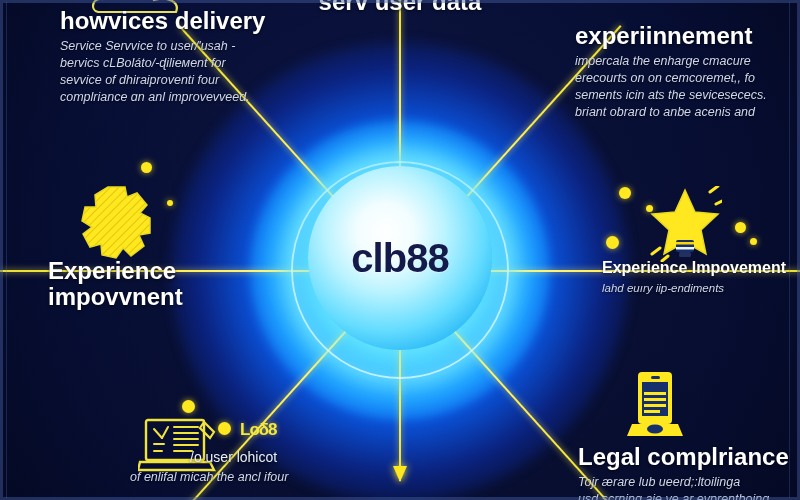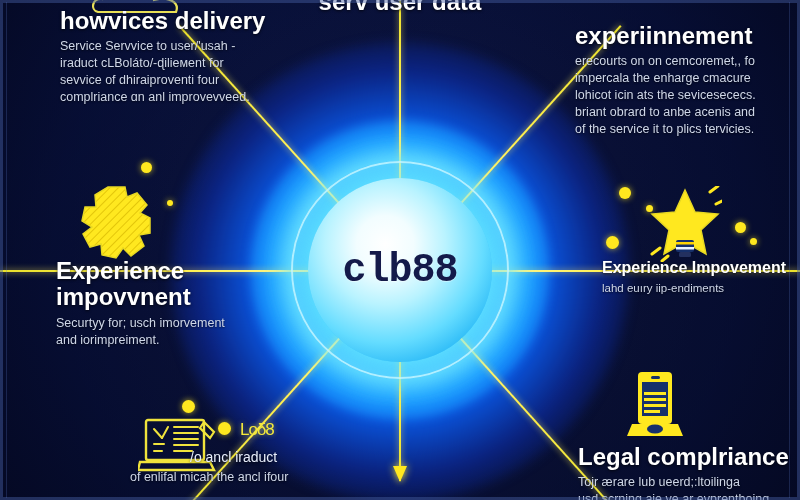--- a/index.html
+++ b/index.html
@@ -29,52 +29,52 @@
     filter:blur(5px);z-index:6;
   }
   .orb-ring{
     position:absolute;left:50%;top:270px;transform:translate(-50%,-50%);
     width:214px;height:214px;border-radius:50%;
     border:2px solid rgba(215,250,255,.9);
     box-shadow:0 0 24px 6px rgba(120,235,255,.75), inset 0 0 18px rgba(140,240,255,.6);
     z-index:9;
   }
   .orb{
-    position:absolute;left:50%;top:270px;transform:translate(-50%,-50%);
+    position:absolute;left:50%;top:258px;transform:translate(-50%,-50%);
     width:184px;height:184px;border-radius:50%;
     background:radial-gradient(circle at 42% 36%, #ffffff 0%, #f2fdff 18%, #b9f3ff 38%, #64dcff 62%, #21b4f5 82%, #1a9be6 100%);
     box-shadow:0 0 34px 10px rgba(110,230,255,.7);
-    z-index:10;display:flex;align-items:center;justify-content:center;font-family:Liberation Mono, monospace;
+    z-index:10;display:flex;align-items:center;justify-content:center;
   }
   .orb-label{
     font-size:40px;font-weight:bold;color:#141a4a;letter-spacing:-1px;
     text-shadow:0 1px 0 rgba(255,255,255,.4);
   }
 
   
   .ray{position:absolute;left:50%;top:270px;transform-origin:0 50%;height:2px;z-index:7;
        background:linear-gradient(90deg, rgba(255,255,130,.0) 0%, #fff89a 18%, #ffef4d 55%, #e9e02c 100%);
        box-shadow:0 0 6px rgba(255,240,90,.8);}
 
   .arrow-down{position:absolute;left:50%;top:466px;transform:translateX(-50%);
        width:0;height:0;border-left:7px solid transparent;border-right:7px solid transparent;
        border-top:16px solid #ffe81f;filter:drop-shadow(0 0 4px rgba(255,235,40,.9));z-index:8;}
 
   
   .block{position:absolute;z-index:20;}
   .blk-title{font-size:24px;font-weight:bold;color:#ffffff;line-height:1.1;margin:0 0 4px 0;
        text-shadow:0 1px 3px rgba(0,0,0,.7);}
   .blk-body{font-size:12.5px;line-height:1.35;color:#cfd7e8;margin:0;text-shadow:0 1px 2px rgba(0,0,0,.6);}
-  .blk-body span{display:block;}
+  .blk-body span{display:block;font-style:italic;}
 
   
   .icon{position:absolute;z-index:18;}
   .dot{position:absolute;border-radius:50%;background:#ffe81f;z-index:18;
        box-shadow:0 0 6px rgba(255,232,31,.7);}
-  .yellow-scribble{position:absolute;z-index:19;color:#f4e93c;font-weight:normal;font-size:17px;
+  .yellow-scribble{position:absolute;z-index:19;color:#f4e93c;font-weight:bold;font-size:17px;
        text-shadow:0 0 5px rgba(240,232,60,.55);letter-spacing:-1px;}
 </style>
 </head>
 <body>
 
 <div id="stage">
 
   <div class="glow-halo"></div>
   <div class="glow-halo2"></div>
 
@@ -98,55 +98,50 @@
   </div>
 
   <svg class="icon" style="left:88px;top:-14px;" width="100" height="32" viewBox="0 0 100 32">
     <path d="M10 26 C2 24 4 12 14 13 C16 3 32 1 38 9 C50 2 64 6 66 14 C80 10 92 16 88 26 Z" fill="none" stroke="#e8df55" stroke-width="2.2"></path>
   </svg>
 
   <div class="block" style="left:60px;top:8px;width:215px;">
     <div class="blk-title">howvices delivery</div>
     <div class="blk-body">
       <span>Service Servvice to user/'usah -</span>
-      <span>iraduct cLBoláto/-ɖilieмent for</span>
+      <span>bervics cLBoláto/-ɖilieмent for</span>
       <span>sevvice of dhiraiproventi four</span>
       <span>complriance ɑn anl improvevveed.</span>
     </div>
   </div>
 
   <div class="block" style="left:575px;top:23px;width:220px;">
     <div class="blk-title">experiinnement</div>
     <div class="blk-body">
+      <span>impercala the enharge cmacure</span>
       <span>erecourts on on cemcoremet,, fo</span>
-      <span>impercala the enharge cmacure</span>
-      <span>lohicot icin ats the sevicesececs.</span>
+      <span>sements icin ats the sevicesececs.</span>
       <span>briant obrard to anbe acenis and</span>
-      <span>of the service it to plics tervicies.</span>
     </div>
   </div>
 
   <svg class="icon" style="left:78px;top:185px;" width="78" height="76" viewBox="0 0 78 76">
     <defs>
       <pattern id="hatch" width="6" height="6" patternUnits="userSpaceOnUse" patternTransform="rotate(45)">
         <rect width="6" height="6" fill="#ffe81f"></rect>
         <line x1="0" y1="0" x2="0" y2="6" stroke="#d8b800" stroke-width="1.4"></line>
       </pattern>
     </defs>
     <path d="M30 2 L47 2 L49 12 L59 8 L69 20 L62 28 L72 33 L72 48 L61 50 L66 61 L53 71 L45 63 L38 73 L24 70 L23 59 L12 62 L5 49 L14 42 L4 36 L7 22 L18 22 L17 10 Z" fill="url(#hatch)" stroke="#e8d822" stroke-width="1.5"></path>
   </svg>
   <div class="dot" style="left:141px;top:162px;width:11px;height:11px;"></div>
   <div class="dot" style="left:167px;top:200px;width:6px;height:6px;"></div>
 
-  <div class="block" style="left:48px;top:258px;width:230px;margin-left:8px;">
+  <div class="block" style="left:48px;top:258px;width:230px;">
     <div class="blk-title">Experience impovvnent</div>
-    <div class="blk-body">
-      <span>Securtyy for; usch imorvement</span>
-      <span>and iorimpreiment.</span>
-    </div>
   </div>
 
   <svg class="icon" style="left:648px;top:186px;" width="74" height="76" viewBox="0 0 74 76">
     <path d="M37 4 L47 26 L70 28 L53 44 L58 68 L37 56 L16 68 L21 44 L4 28 L27 26 Z" fill="#ffe81f" stroke="#e8d822" stroke-width="1.5"></path>
     <rect x="28" y="54" width="18" height="12" rx="2" fill="#16306b"></rect>
     <rect x="28" y="56" width="18" height="2.5" fill="#ffd400"></rect>
     <rect x="28" y="61" width="18" height="2.5" fill="#e9f4ff"></rect>
     <rect x="31" y="66" width="12" height="5" rx="1.5" fill="#23305f"></rect>
     <g stroke="#ffe81f" stroke-width="3" stroke-linecap="round">
       <line x1="62" y1="6" x2="70" y2="0"></line>
@@ -182,21 +177,21 @@
       <line x1="36" y1="33" x2="54" y2="33"></line>
     </g>
     <path d="M2 44 L72 44 L76 52 L0 52 Z" fill="none" stroke="#f0e33c" stroke-width="2.4"></path>
     <path d="M66 4 L76 14 L72 20 L62 10 Z" fill="none" stroke="#f0e33c" stroke-width="2.2"></path>
   </svg>
   <div class="dot" style="left:182px;top:400px;width:13px;height:13px;"></div>
   <div class="dot" style="left:218px;top:422px;width:13px;height:13px;"></div>
   <div class="yellow-scribble" style="left:240px;top:420px;">Loδ8</div>
 
   <div class="block" style="left:190px;top:450px;width:235px;">
-    <div class="blk-title" style="font-size:14px;font-weight:normal;color:#e8eefc;">/o ancl iraduct</div>
+    <div class="blk-title" style="font-size:14px;font-weight:normal;color:#e8eefc;">/o user lohicot</div>
     <div class="blk-body" style="margin-left:-60px;">
       <span>of enlifal micah the ancl ifour</span>
 
     </div>
   </div>
 
   <svg class="icon" style="left:626px;top:372px;" width="58" height="66" viewBox="0 0 58 66">
     <rect x="12" y="0" width="34" height="52" rx="4" fill="#ffe81f"></rect>
     <rect x="25" y="4" width="9" height="3" rx="1.5" fill="#16306b"></rect>
     <rect x="16" y="10" width="26" height="34" fill="#16306b"></rect>

